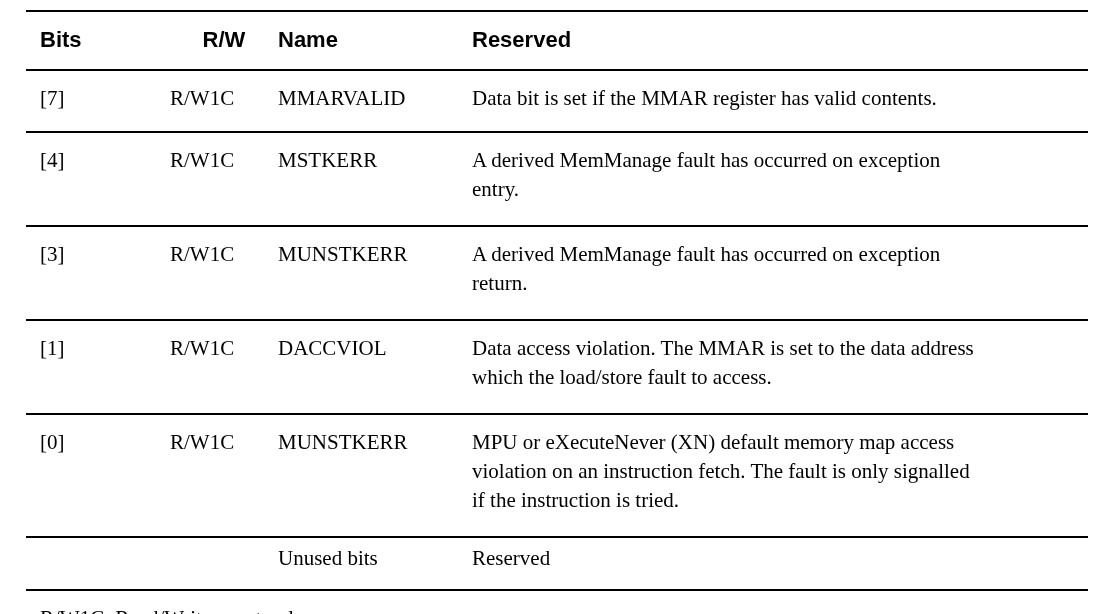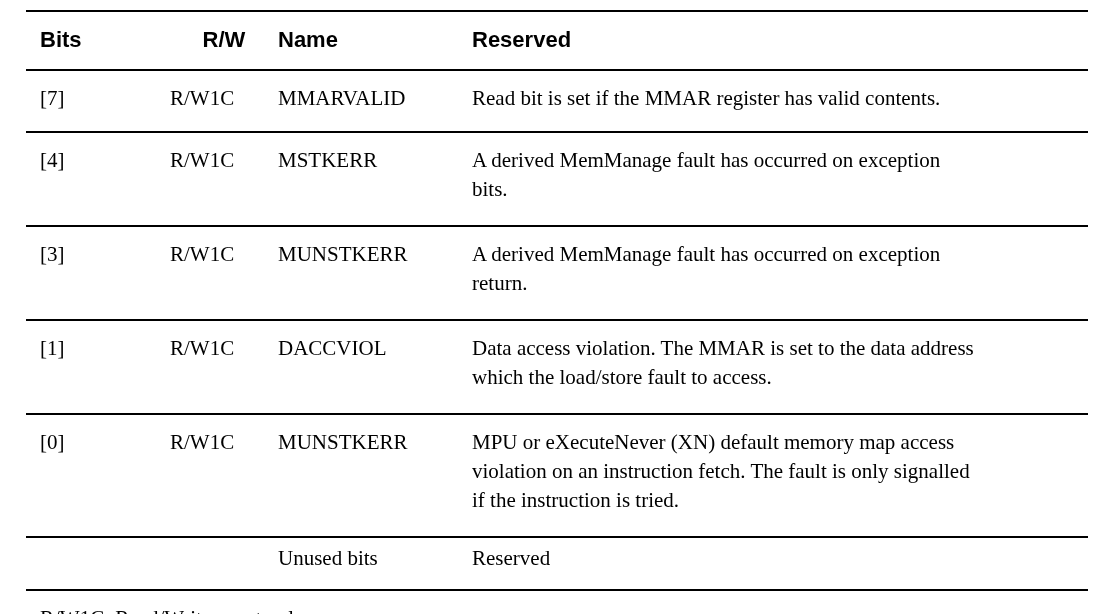--- a/index.html
+++ b/index.html
@@ -121,31 +121,31 @@
       </tr>
     </thead>
 
     <tbody>
 
       <tr class="row-single">
         <td class="d-bits">[7]</td>
         <td class="d-rw">R/W1C</td>
         <td class="d-name">MMARVALID</td>
         <td class="d-function">
-          <span class="fn-line">Read bit is set if the MMAR register has valid contents.</span>
+          <span class="fn-line">Data bit is set if the MMAR register has valid contents.</span>
         </td>
       </tr>
 
       <tr>
         <td class="d-bits">[4]</td>
         <td class="d-rw">R/W1C</td>
         <td class="d-name">MSTKERR</td>
         <td class="d-function">
           <span class="fn-line">A derived MemManage fault has occurred on exception</span>
-          <span class="fn-line">bits.</span>
+          <span class="fn-line">entry.</span>
         </td>
       </tr>
 
       <tr>
         <td class="d-bits">[3]</td>
         <td class="d-rw">R/W1C</td>
         <td class="d-name">MUNSTKERR</td>
         <td class="d-function">
           <span class="fn-line">A derived MemManage fault has occurred on exception</span>
           <span class="fn-line">return.</span>

